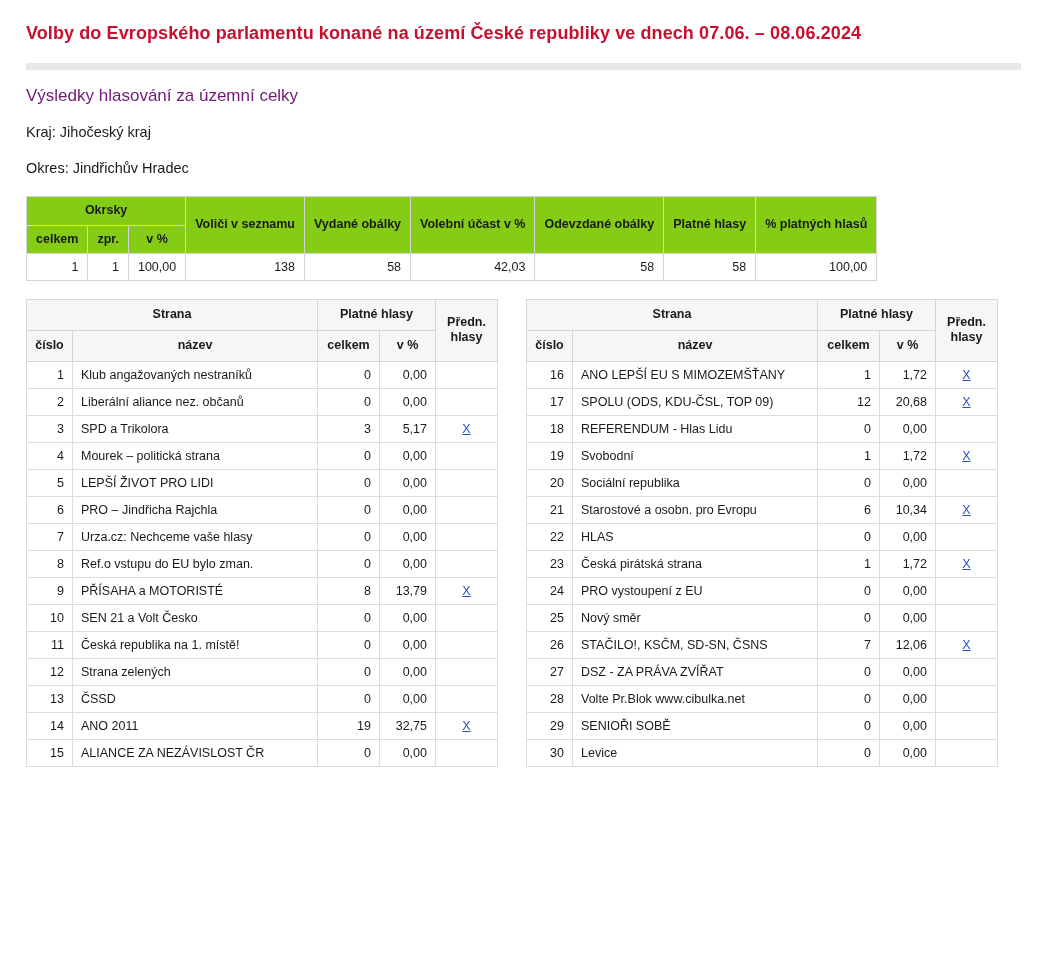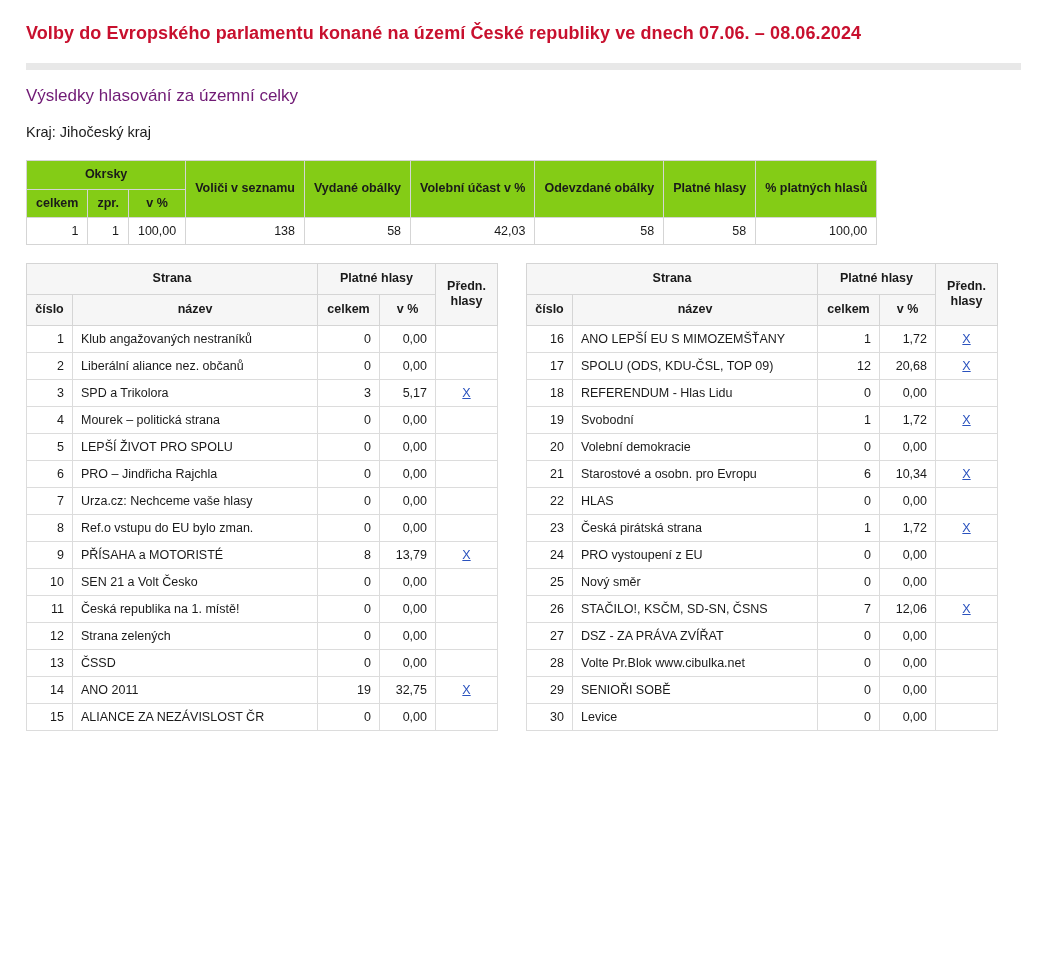--- a/index.html
+++ b/index.html
@@ -111,20 +111,21 @@
 
 <div class="page">
 
   <h1 class="title">Volby do Evropského parlamentu konané na území České republiky ve dnech 07.06. – 08.06.2024</h1>
 
   <div class="hr"></div>
 
   <h2 class="subtitle">Výsledky hlasování za územní celky</h2>
 
   <div class="meta-line">Kraj: Jihočeský kraj</div>
+  <div class="meta-line">Okres: Jindřichův Hradec</div>
 
   <table class="summary-table">
     <thead>
       <tr>
         <th colspan="3">Okrsky</th>
         <th rowspan="2"><span>Voliči v seznamu</span></th>
         <th rowspan="2"><span>Vydané obálky</span></th>
         <th rowspan="2"><span>Volební účast v %</span></th>
         <th rowspan="2"><span>Odevzdané obálky</span></th>
         <th rowspan="2"><span>Platné hlasy</span></th>
@@ -191,21 +192,21 @@
           </tr>
           <tr>
             <td class="c-num">4</td>
             <td class="c-name">Mourek – politická strana</td>
             <td class="c-total">0</td>
             <td class="c-pct">0,00</td>
             <td class="c-pref"></td>
           </tr>
           <tr>
             <td class="c-num">5</td>
-            <td class="c-name">LEPŠÍ ŽIVOT PRO SPOLU</td>
+            <td class="c-name">LEPŠÍ ŽIVOT PRO LIDI</td>
             <td class="c-total">0</td>
             <td class="c-pct">0,00</td>
             <td class="c-pref"></td>
           </tr>
           <tr>
             <td class="c-num">6</td>
             <td class="c-name">PRO – Jindřicha Rajchla</td>
             <td class="c-total">0</td>
             <td class="c-pct">0,00</td>
             <td class="c-pref"></td>
@@ -314,21 +315,21 @@
           </tr>
           <tr>
             <td class="c-num">19</td>
             <td class="c-name">Svobodní</td>
             <td class="c-total">1</td>
             <td class="c-pct">1,72</td>
             <td class="c-pref"><span class="pref-link">X</span></td>
           </tr>
           <tr>
             <td class="c-num">20</td>
-            <td class="c-name">Volební demokracie</td>
+            <td class="c-name">Sociální republika</td>
             <td class="c-total">0</td>
             <td class="c-pct">0,00</td>
             <td class="c-pref"></td>
           </tr>
           <tr>
             <td class="c-num">21</td>
             <td class="c-name">Starostové a osobn. pro Evropu</td>
             <td class="c-total">6</td>
             <td class="c-pct">10,34</td>
             <td class="c-pref"><span class="pref-link">X</span></td>

